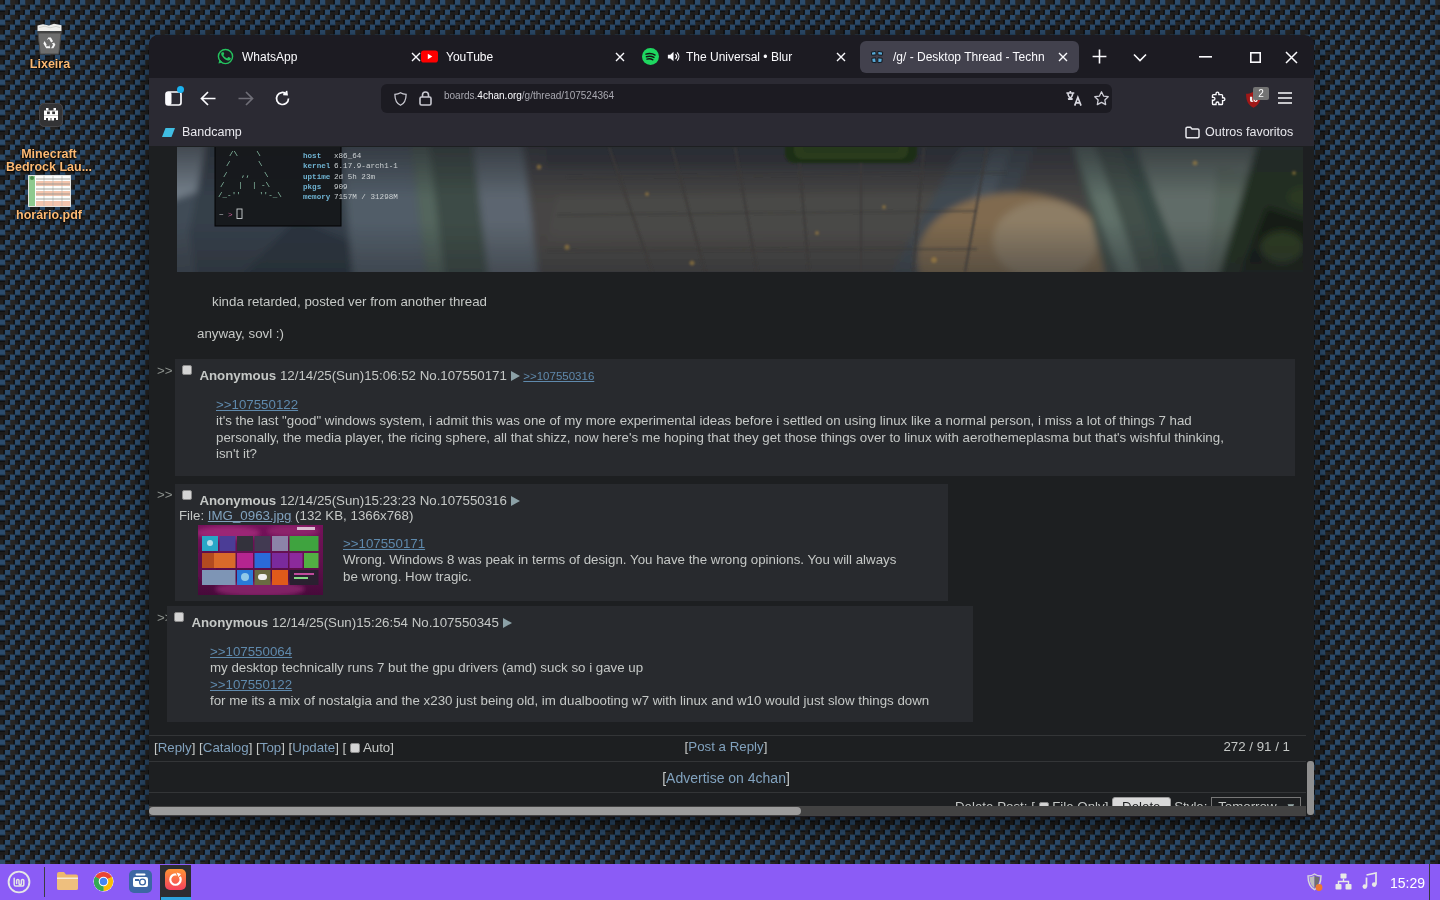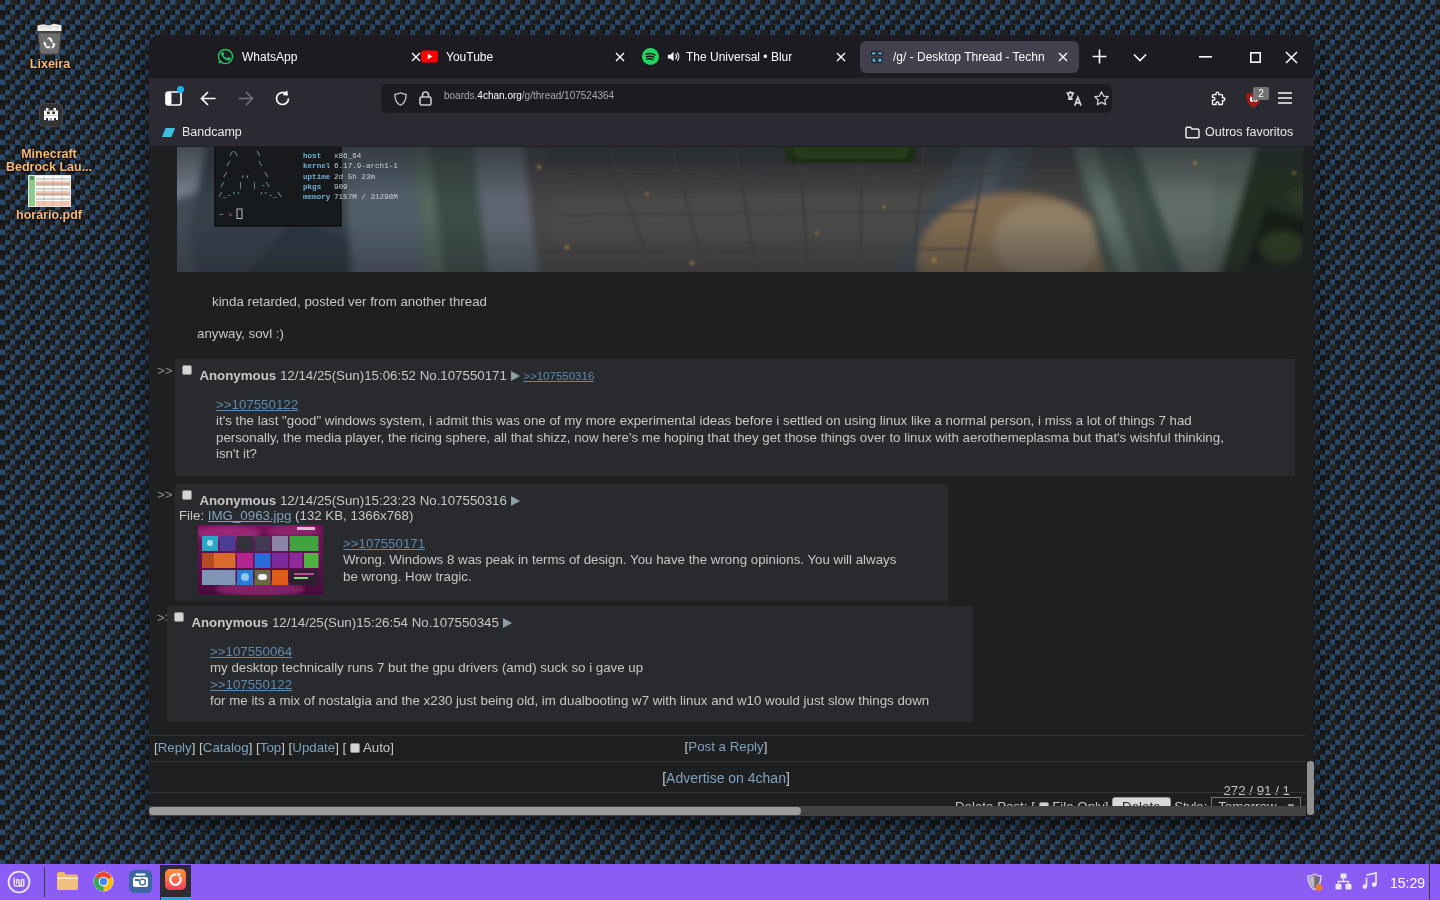--- a/index.html
+++ b/index.html
@@ -493,21 +493,21 @@
         <a class="ql" href="#">&gt;&gt;107550064</a><br>
         my desktop technically runs 7 but the gpu drivers (amd) suck so i gave up<br>
         <a class="ql" href="#">&gt;&gt;107550122</a><br>
         for me its a mix of nostalgia and the x230 just being old, im dualbooting w7 with linux and w10 would just slow things down
       </div>
     </div>
 
     <hr class="ph" style="top:589px;">
     <div class="pline" style="left:5px;top:594px;">[<a class="blu" href="#">Reply</a>] [<a class="blu" href="#">Catalog</a>] [<a class="blu" href="#">Top</a>] [<a class="blu" href="#">Update</a>] [ <span class="cbx"></span> Auto]</div>
     <div class="abs" style="left:0;top:593px;width:1154px;text-align:center;">[<a class="blu" href="#">Post a Reply</a>]</div>
-    <div class="pline" style="top:593px;right:16px;margin-top:44px;">272 / 91 / 1</div>
+    <div class="pline" style="top:593px;right:16px;">272 / 91 / 1</div>
     <hr class="ph" style="top:615px;">
     <div class="abs" style="left:0;top:624px;width:1154px;text-align:center;font-size:14px;">[<a class="blu" href="#">Advertise on 4chan</a>]</div>
     <hr class="ph" style="top:646px;">
     <div class="pline" style="left:806px;top:651px;">Delete Post: [ <span class="cbx"></span> File Only] <span style="display:inline-block;background:#d9d9d9;color:#1d1f21;border-radius:3px;padding:1px 9px;border:1px solid #9a9a9a;">Delete</span> Style: <span style="display:inline-block;background:#1d1f21;color:#c5c8c6;border:1px solid #777;padding:1px 6px;width:90px;">Tomorrow <span style="float:right;color:#9aa;">▾</span></span></div>
   </div>
   <div id="hscroll">
     <div class="abs" style="left:0;top:1px;width:652px;height:8px;background:#9c9c9c;border-radius:4px;"></div>
   </div>
   <div id="vscroll">
     <div class="abs" style="left:1px;top:615px;width:7px;height:54px;background:#8f8f8f;border-radius:3px;"></div>

